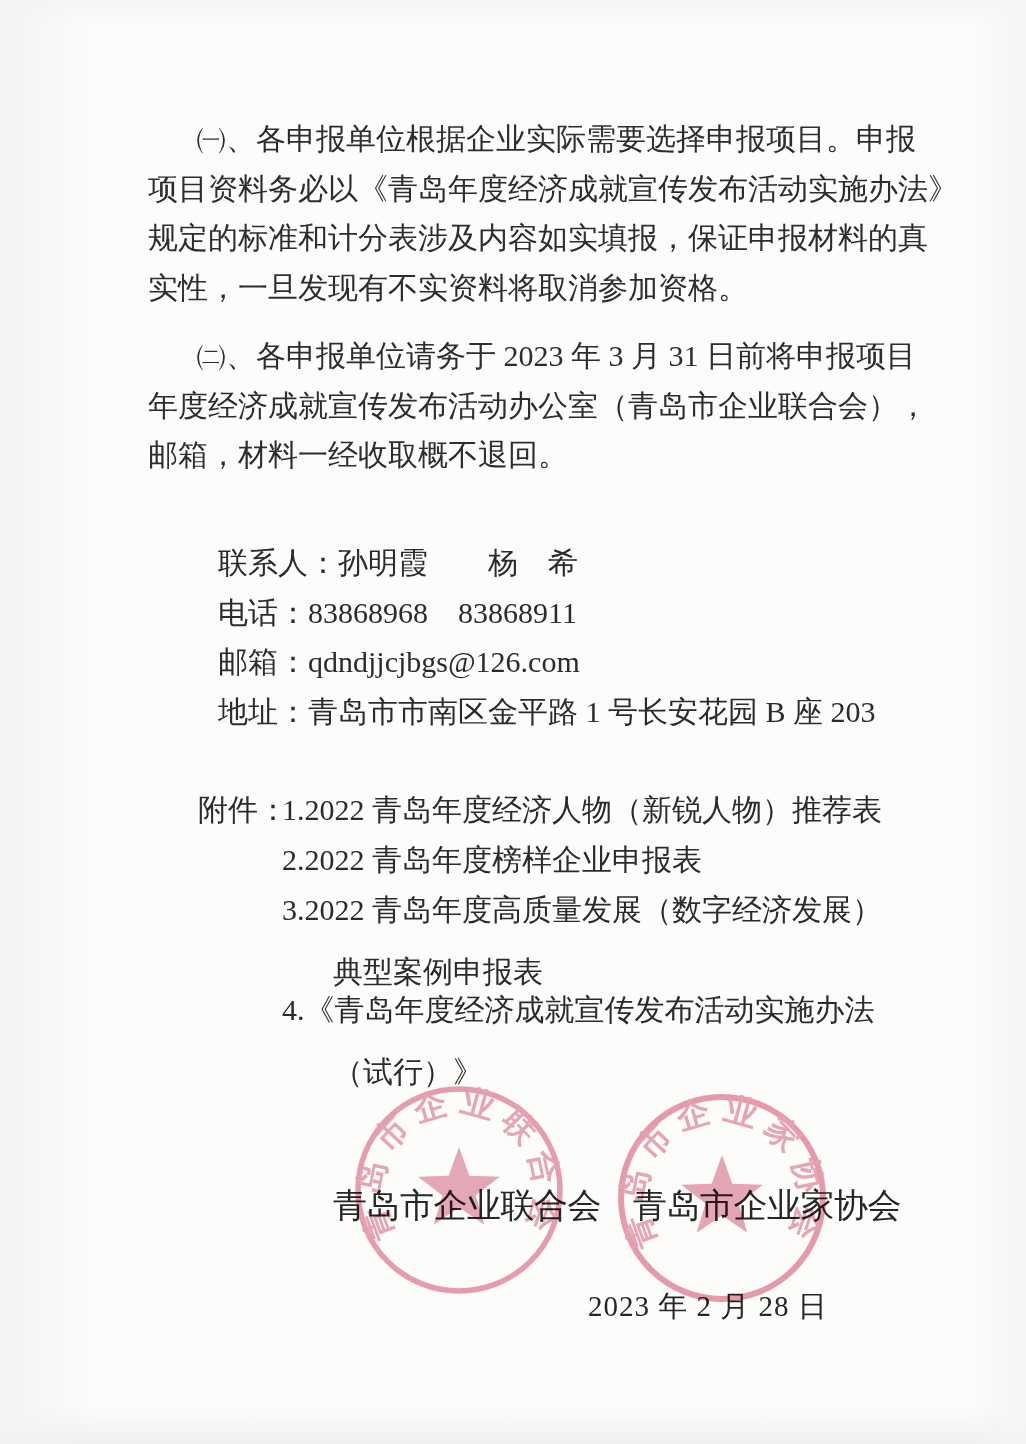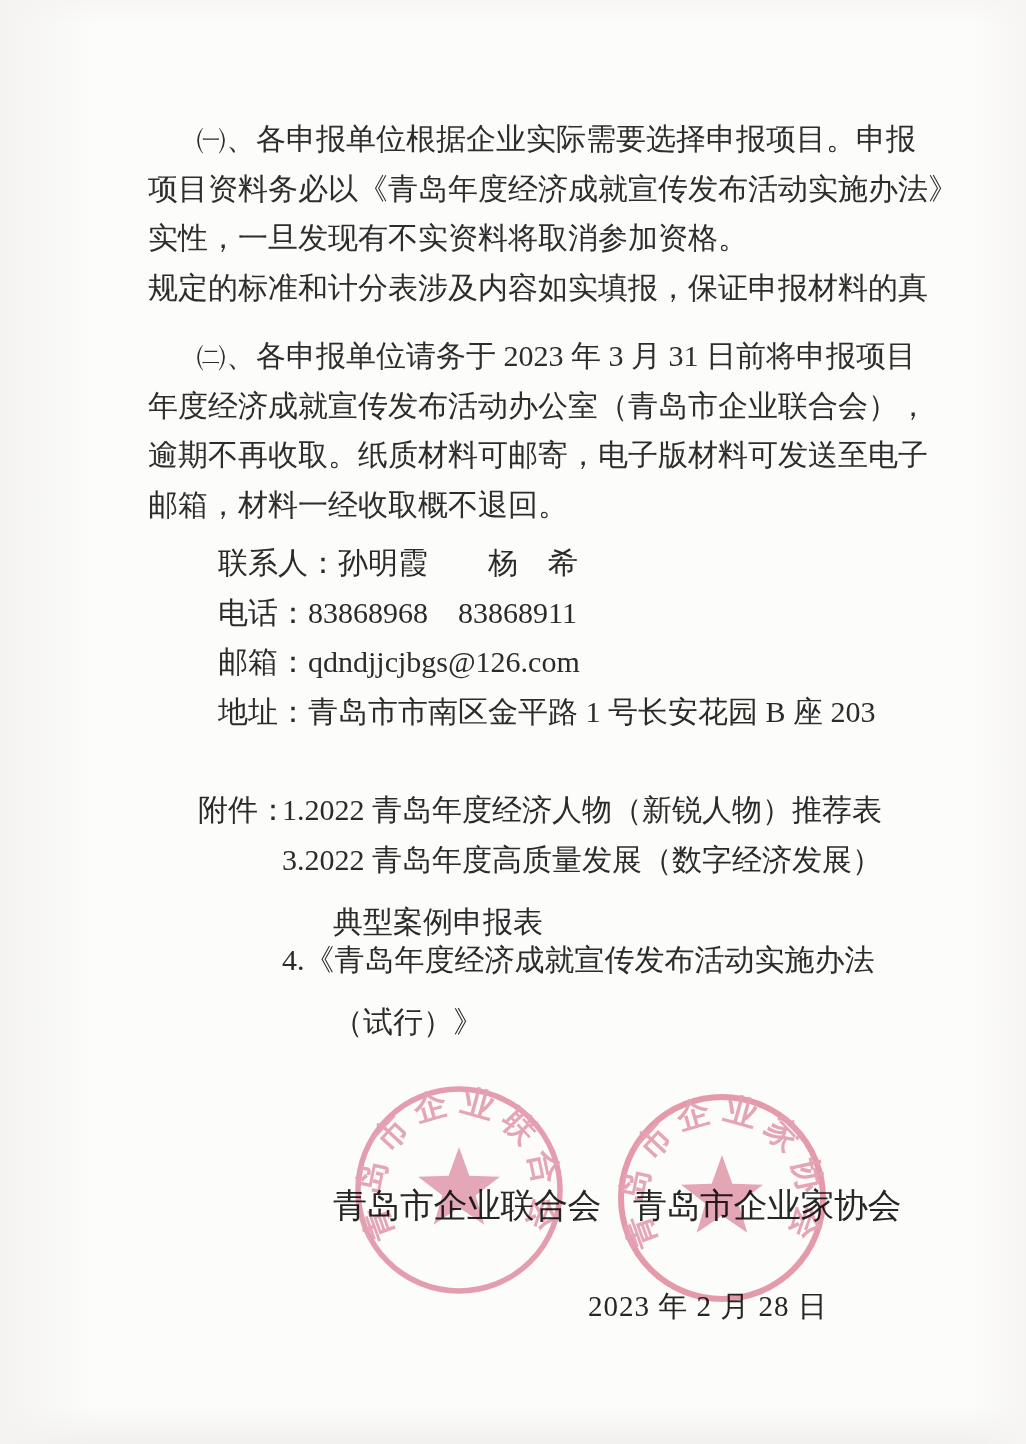--- a/index.html
+++ b/index.html
@@ -45,42 +45,44 @@
 </style>
 </head>
 <body>
 
 <div class="page">
 
   <section class="body-block">
     <div>
       <div class="jline first">㈠、各申报单位根据企业实际需要选择申报项目。申报</div>
       <div class="jline">项目资料务必以《青岛年度经济成就宣传发布活动实施办法》</div>
+      <div class="jline">规定的标准和计分表涉及内容如实填报，保证申报材料的真</div>
       <div class="jline end">实性，一旦发现有不实资料将取消参加资格。</div>
-      <div class="jline">规定的标准和计分表涉及内容如实填报，保证申报材料的真</div>
     </div>
     <div>
       <div class="jline first">㈡、各申报单位请务于 2023 年 3 月 31 日前将申报项目</div>
       <div class="jline">年度经济成就宣传发布活动办公室（青岛市企业联合会），</div>
-      <div class="jline">逾期不再收取。纸质材料可邮寄，电子版材料可发送至电子</div>
       <div class="jline end">邮箱，材料一经收取概不退回。</div>
     </div>
   </section>
 
   <section class="contact-block">
     <div class="contact-line">联系人：孙明霞　　杨　希</div>
     <div class="contact-line">电话：83868968　83868911</div>
     <div class="contact-line">邮箱：qdndjjcjbgs@126.com</div>
     <div class="contact-line">地址：青岛市市南区金平路 1 号长安花园 B 座 203</div>
   </section>
 
   <section class="attach-block">
     <div class="attach-row">
       <span class="attach-label">附件：</span>
       <span class="attach-item">1.2022 青岛年度经济人物（新锐人物）推荐表</span>
+    </div>
+    <div class="attach-row">
+      <span class="attach-item">2.2022 青岛年度榜样企业申报表</span>
     </div>
     <div class="attach-row">
       <span class="attach-item">3.2022 青岛年度高质量发展（数字经济发展）</span>
     </div>
     <div class="attach-row">
       <span class="attach-cont">典型案例申报表</span>
     </div>
     <div class="attach-row">
       <span class="attach-item">4.《青岛年度经济成就宣传发布活动实施办法</span>
     </div>

